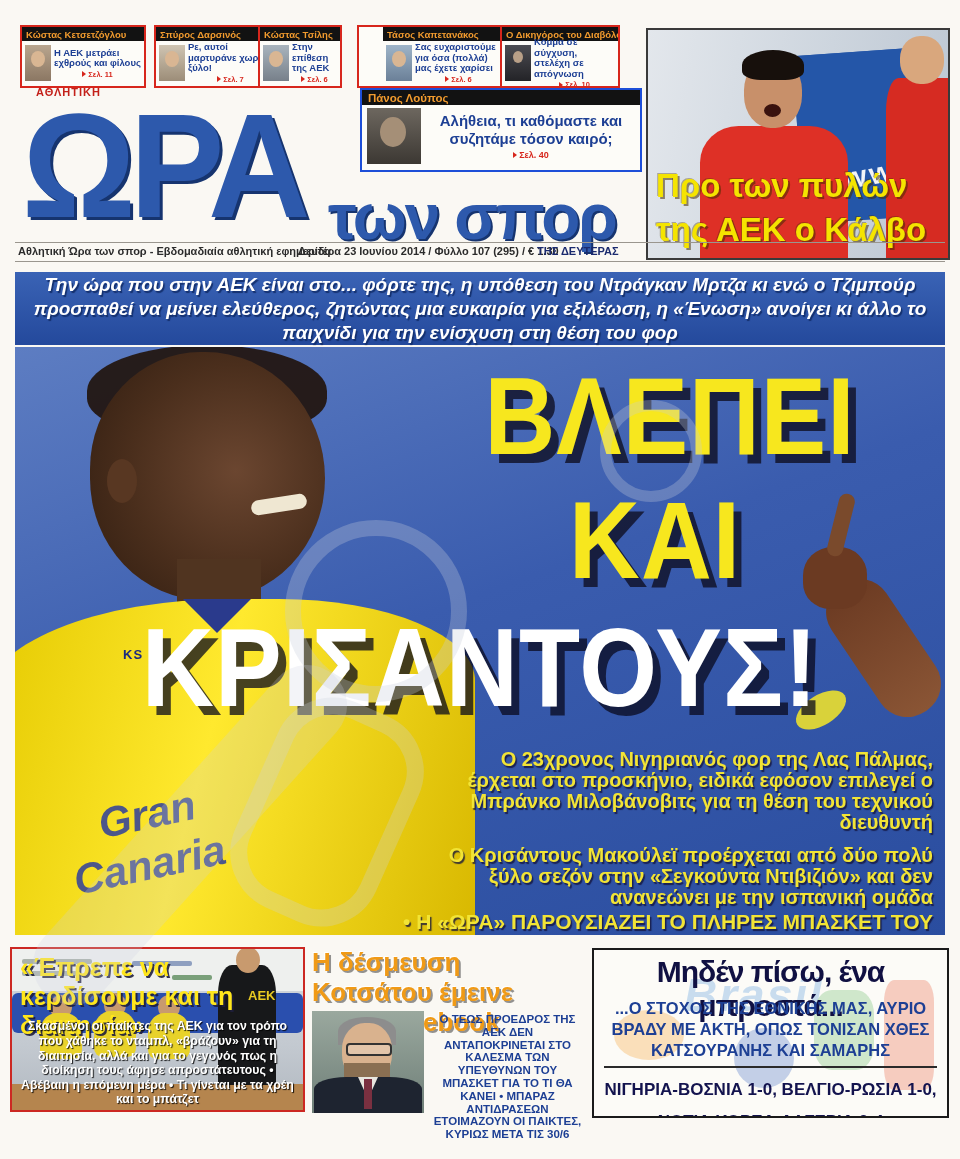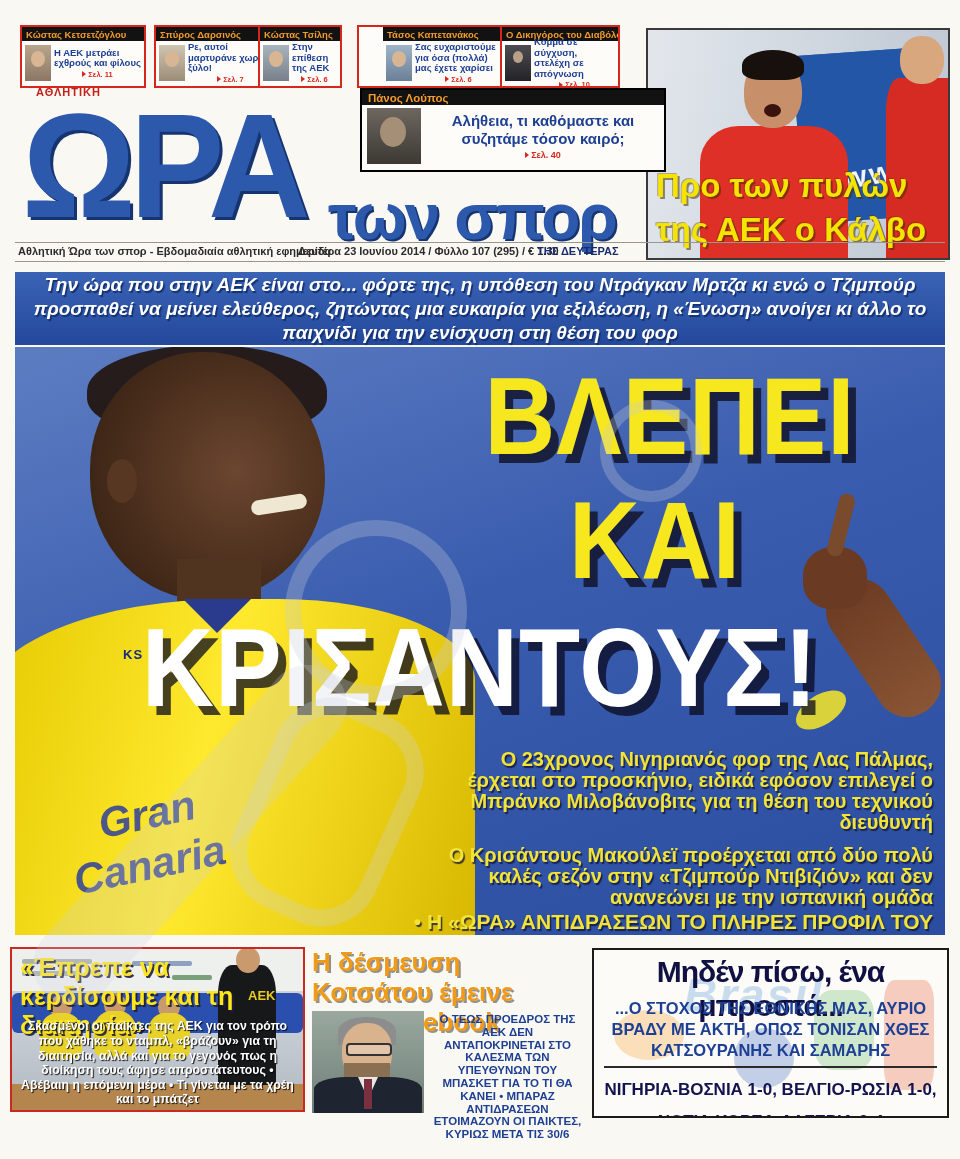--- a/index.html
+++ b/index.html
@@ -19,21 +19,21 @@
   .pageref{display:flex;align-items:center;justify-content:center;gap:2px;margin-top:1px;
            color:#d7261c;font-size:7.5px;font-weight:bold;}
   .arrow-icon{width:0;height:0;border-left:4px solid #d7261c;border-top:3px solid transparent;border-bottom:3px solid transparent;display:inline-block;}
 
   
   .kicker{left:36px;top:86px;color:#c32019;font-size:11px;font-weight:900;letter-spacing:1px;}
   .logo-main{left:22px;top:88px;font-size:142px;line-height:150px;font-weight:900;color:#2d59ac;
              letter-spacing:-6px;text-shadow:3px 3px 0 #16346f;transform:scaleY(1.04);transform-origin:top left;}
   .logo-sub{left:328px;top:184px;font-size:64px;line-height:66px;font-weight:900;color:#2d59ac;
             letter-spacing:-2px;text-shadow:2px 2px 0 #16346f;}
-  .loupos{left:360px;top:88px;width:306px;height:84px;border:2px solid #000000;background:#fdfcf8;box-sizing:border-box;}
+  .loupos{left:360px;top:88px;width:282px;height:84px;border:2px solid #1d4ed8;background:#fdfcf8;box-sizing:border-box;}
   .loupos-head{background:#121212;color:#f29b2e;font-size:11.5px;font-weight:bold;padding:2px 6px 1px 6px;}
   .loupos-body{display:flex;gap:6px;padding:3px 5px;align-items:center;}
   .loupos-photo{width:54px;height:56px;flex:0 0 54px;background:linear-gradient(#6d675f,#3c3833);position:relative;}
   .loupos-photo .face{position:absolute;left:13px;top:9px;width:26px;height:30px;border-radius:50%;background:#a58f77;}
   .loupos-col{flex:1;}
   .loupos-text{color:#1d3f94;font-weight:bold;font-size:15px;line-height:18px;text-align:center;}
   .loupos-page{margin-top:2px;}
   .infoline{top:245px;font-size:11px;font-weight:bold;color:#2b2b2b;}
   .rule{height:1px;background:#9a968e;}
 
@@ -275,22 +275,22 @@
     <div class="forearm"></div>
     <div class="sleeve"></div>
     <div class="fist"></div>
     <div class="finger"></div>
 
     <div class="hl hl-yellow" style="left:390px;right:10px;top:6px;font-size:98px;">ΒΛΕΠΕΙ</div>
     <div class="hl hl-yellow" style="left:460px;right:110px;top:130px;font-size:98px;">ΚΑΙ</div>
     <div class="hl hl-white" style="left:0;right:0;top:256px;font-size:100px;">ΚΡΙΣΑΝΤΟΥΣ!</div>
 
     <div class="deck" style="top:402px;width:470px;">Ο 23χρονος Νιγηριανός φορ της Λας Πάλμας, έρχεται στο προσκήνιο, ειδικά εφόσον επιλεγεί ο Μπράνκο Μιλοβάνοβιτς για τη θέση του τεχνικού διευθυντή</div>
-    <div class="deck" style="top:498px;width:500px;">Ο Κρισάντους Μακούλεϊ προέρχεται από δύο πολύ καλές σεζόν στην «Τζιμπούρ Ντιβιζιόν» και δεν ανανεώνει με την ισπανική ομάδα</div>
-    <div class="deck" style="top:564px;width:620px;font-size:21px;">• Η «ΩΡΑ» ΑΝΤΙΔΡΑΣΕΩΝ ΤΟ ΠΛΗΡΕΣ ΠΡΟΦΙΛ ΤΟΥ</div>
+    <div class="deck" style="top:498px;width:500px;">Ο Κρισάντους Μακούλεϊ προέρχεται από δύο πολύ ξύλο σεζόν στην «Σεγκούντα Ντιβιζιόν» και δεν ανανεώνει με την ισπανική ομάδα</div>
+    <div class="deck" style="top:564px;width:620px;font-size:21px;">• Η «ΩΡΑ» ΠΑΡΟΥΣΙΑΖΕΙ ΤΟ ΠΛΗΡΕΣ ΜΠΑΣΚΕΤ ΤΟΥ</div>
   </div>
 
   <div class="wm wm-ring" style="left:285px;top:520px;width:150px;height:150px;"></div>
   <div class="wm wm-bar" style="left:150px;top:620px;width:80px;height:430px;transform:rotate(42deg);"></div>
   <div class="wm wm-oring" style="left:250px;top:700px;width:120px;height:190px;transform:rotate(24deg);"></div>
   <div class="wm wm-ring" style="left:600px;top:400px;width:80px;height:80px;border-width:11px;"></div>
 
   <div class="abs bl">
     <div class="bl-boards">
       <div class="bl-board-line" style="left:10px;top:10px;width:70px;"></div>

